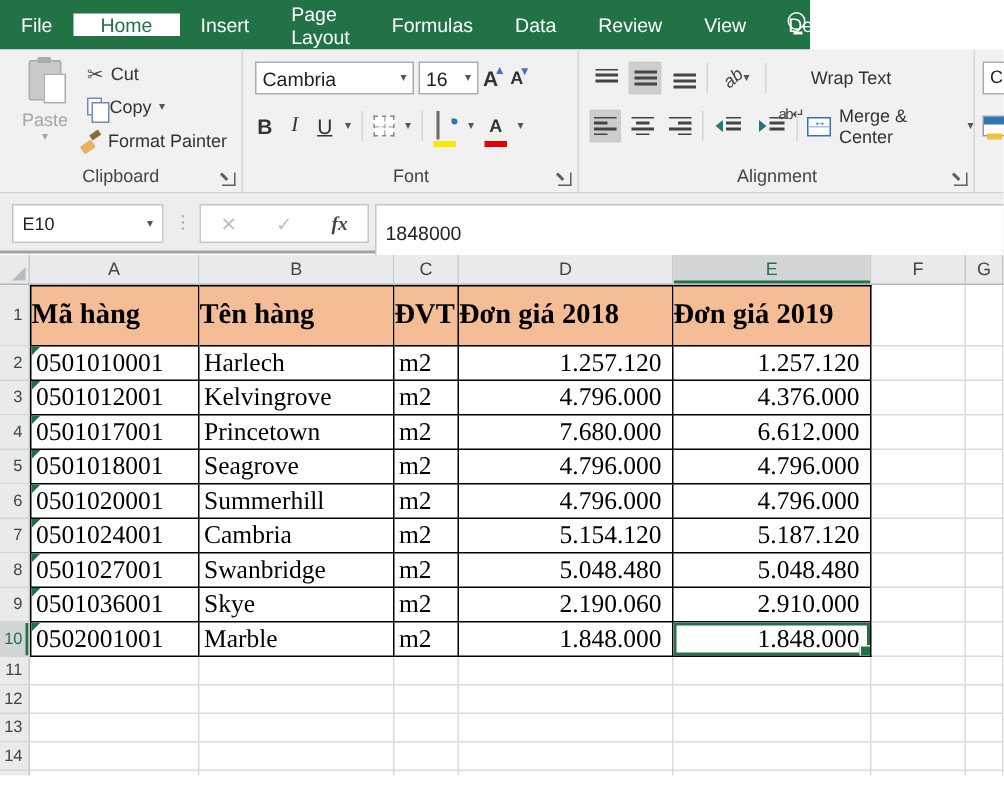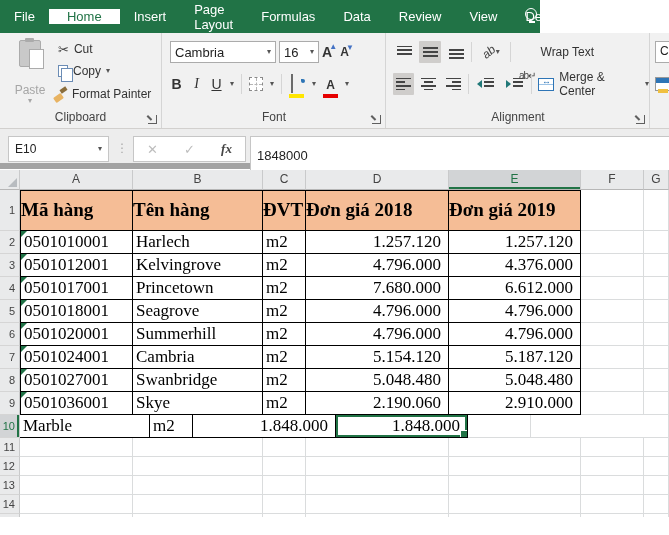--- a/index.html
+++ b/index.html
@@ -33,21 +33,21 @@
   
   .g-clip { left:0; width:162px; }
   .paste-btn { position:absolute; left:8px; top:7px; width:44px; height:72px;
                display:flex; flex-direction:column; align-items:center; }
   .clipboard-ic { width:22px; height:27px; border:1.5px solid #ABABAB; border-radius:2px;
                   background:#C9C9C9; position:relative; }
   .clipboard-ic::before { content:""; position:absolute; left:5px; top:-3px; width:9px; height:4px;
                           background:#ABABAB; border-radius:1px; }
   .clipboard-ic::after { content:""; position:absolute; right:-4px; bottom:-3px; width:13px; height:18px;
                          background:#fff; border:1px solid #ABABAB; }
-  .paste-label { font-size:12px; color:#A6A6A6; margin-top:16px; }
+  .paste-label { font-size:12px; color:#A6A6A6; margin-top:6px; }
   .small-btn { position:absolute; display:flex; align-items:center; gap:5px;
                font-size:12px; color:#333; }
   .cut-ic { font-size:13px; color:#444; line-height:1; }
   .copy-ic { width:10px; height:12px; border:1.2px solid #6B8CB5; background:#fff; position:relative; }
   .copy-ic::after { content:""; position:absolute; left:2px; top:2px; width:10px; height:12px;
                     border:1.2px solid #6B8CB5; background:#fff; }
   .brush-ic { width:13px; height:13px; position:relative; }
   .brush-ic::before { content:""; position:absolute; left:0; bottom:0; width:9px; height:6px;
                       background:#E8B362; transform:rotate(-35deg); border-radius:1px; }
   .brush-ic::after { content:""; position:absolute; right:0; top:0; width:7px; height:4px;
@@ -106,21 +106,21 @@
   .g-num { left:651px; width:18px; border-right:none; }
   .num-combo { position:absolute; left:4px; top:8px; width:20px; height:22px; background:#fff;
                border:1px solid #ABABAB; font-size:12px; color:#222; padding:2px 0 0 4px; }
   .num-mini-ic { position:absolute; left:4px; top:44px; width:16px; height:14px;
                  background:#fff; border:1px solid #999; }
   .num-mini-ic::before { content:""; position:absolute; left:0; right:0; top:0; height:5px; background:#2E75B6; }
   .num-mini-ic::after { content:""; position:absolute; left:2px; bottom:-3px; width:10px; height:4px; background:#F0C040; }
 
   
   .fbar { position:absolute; left:0; top:129px; width:669px; height:40px; background:#EDEDED;
-          border-bottom:6px solid #a3a3a3; }
+          border-bottom:2px solid #a3a3a3; }
   .namebox { position:absolute; left:8px; top:7px; width:101px; height:26px; background:#fff;
              border:1px solid #C6C6C6; display:flex; align-items:center; font-size:12px;
              color:#222; padding:0 6px; }
   .namebox .dd { margin-left:auto; }
   .fbar-dots { position:absolute; left:116px; top:12px; color:#A9A9A9; font-size:12px; }
   .fxpanel { position:absolute; left:133px; top:7px; width:113px; height:26px; background:#fff;
              border:1px solid #C6C6C6; display:flex; align-items:center; justify-content:space-around;
              font-size:13px; }
   .fx-cancel, .fx-enter { color:#BDBDBD; }
   .fx-fx { color:#444; font-style:italic; font-family:"Liberation Serif",serif; font-weight:bold; }
@@ -459,20 +459,21 @@
     <div class="cell cA tb bL txt flag">0501036001</div>
     <div class="cell cB tb txt">Skye</div>
     <div class="cell cC tb txt">m2</div>
     <div class="cell cD tb num">2.190.060</div>
     <div class="cell cE tb num">2.910.000</div>
     <div class="cell cF"></div>
     <div class="cell cG"></div>
   </div>
   <div class="row rd">
     <div class="rowhdr sel">10</div>
+    <div class="cell cA tb bL txt flag">0502001001</div>
     <div class="cell cB tb txt">Marble</div>
     <div class="cell cC tb txt">m2</div>
     <div class="cell cD tb num">1.848.000</div>
     <div class="cell cE tb num selcell">1.848.000</div>
     <div class="cell cF"></div>
     <div class="cell cG"></div>
   </div>
 
   <div class="row re">
     <div class="rowhdr">11</div>

